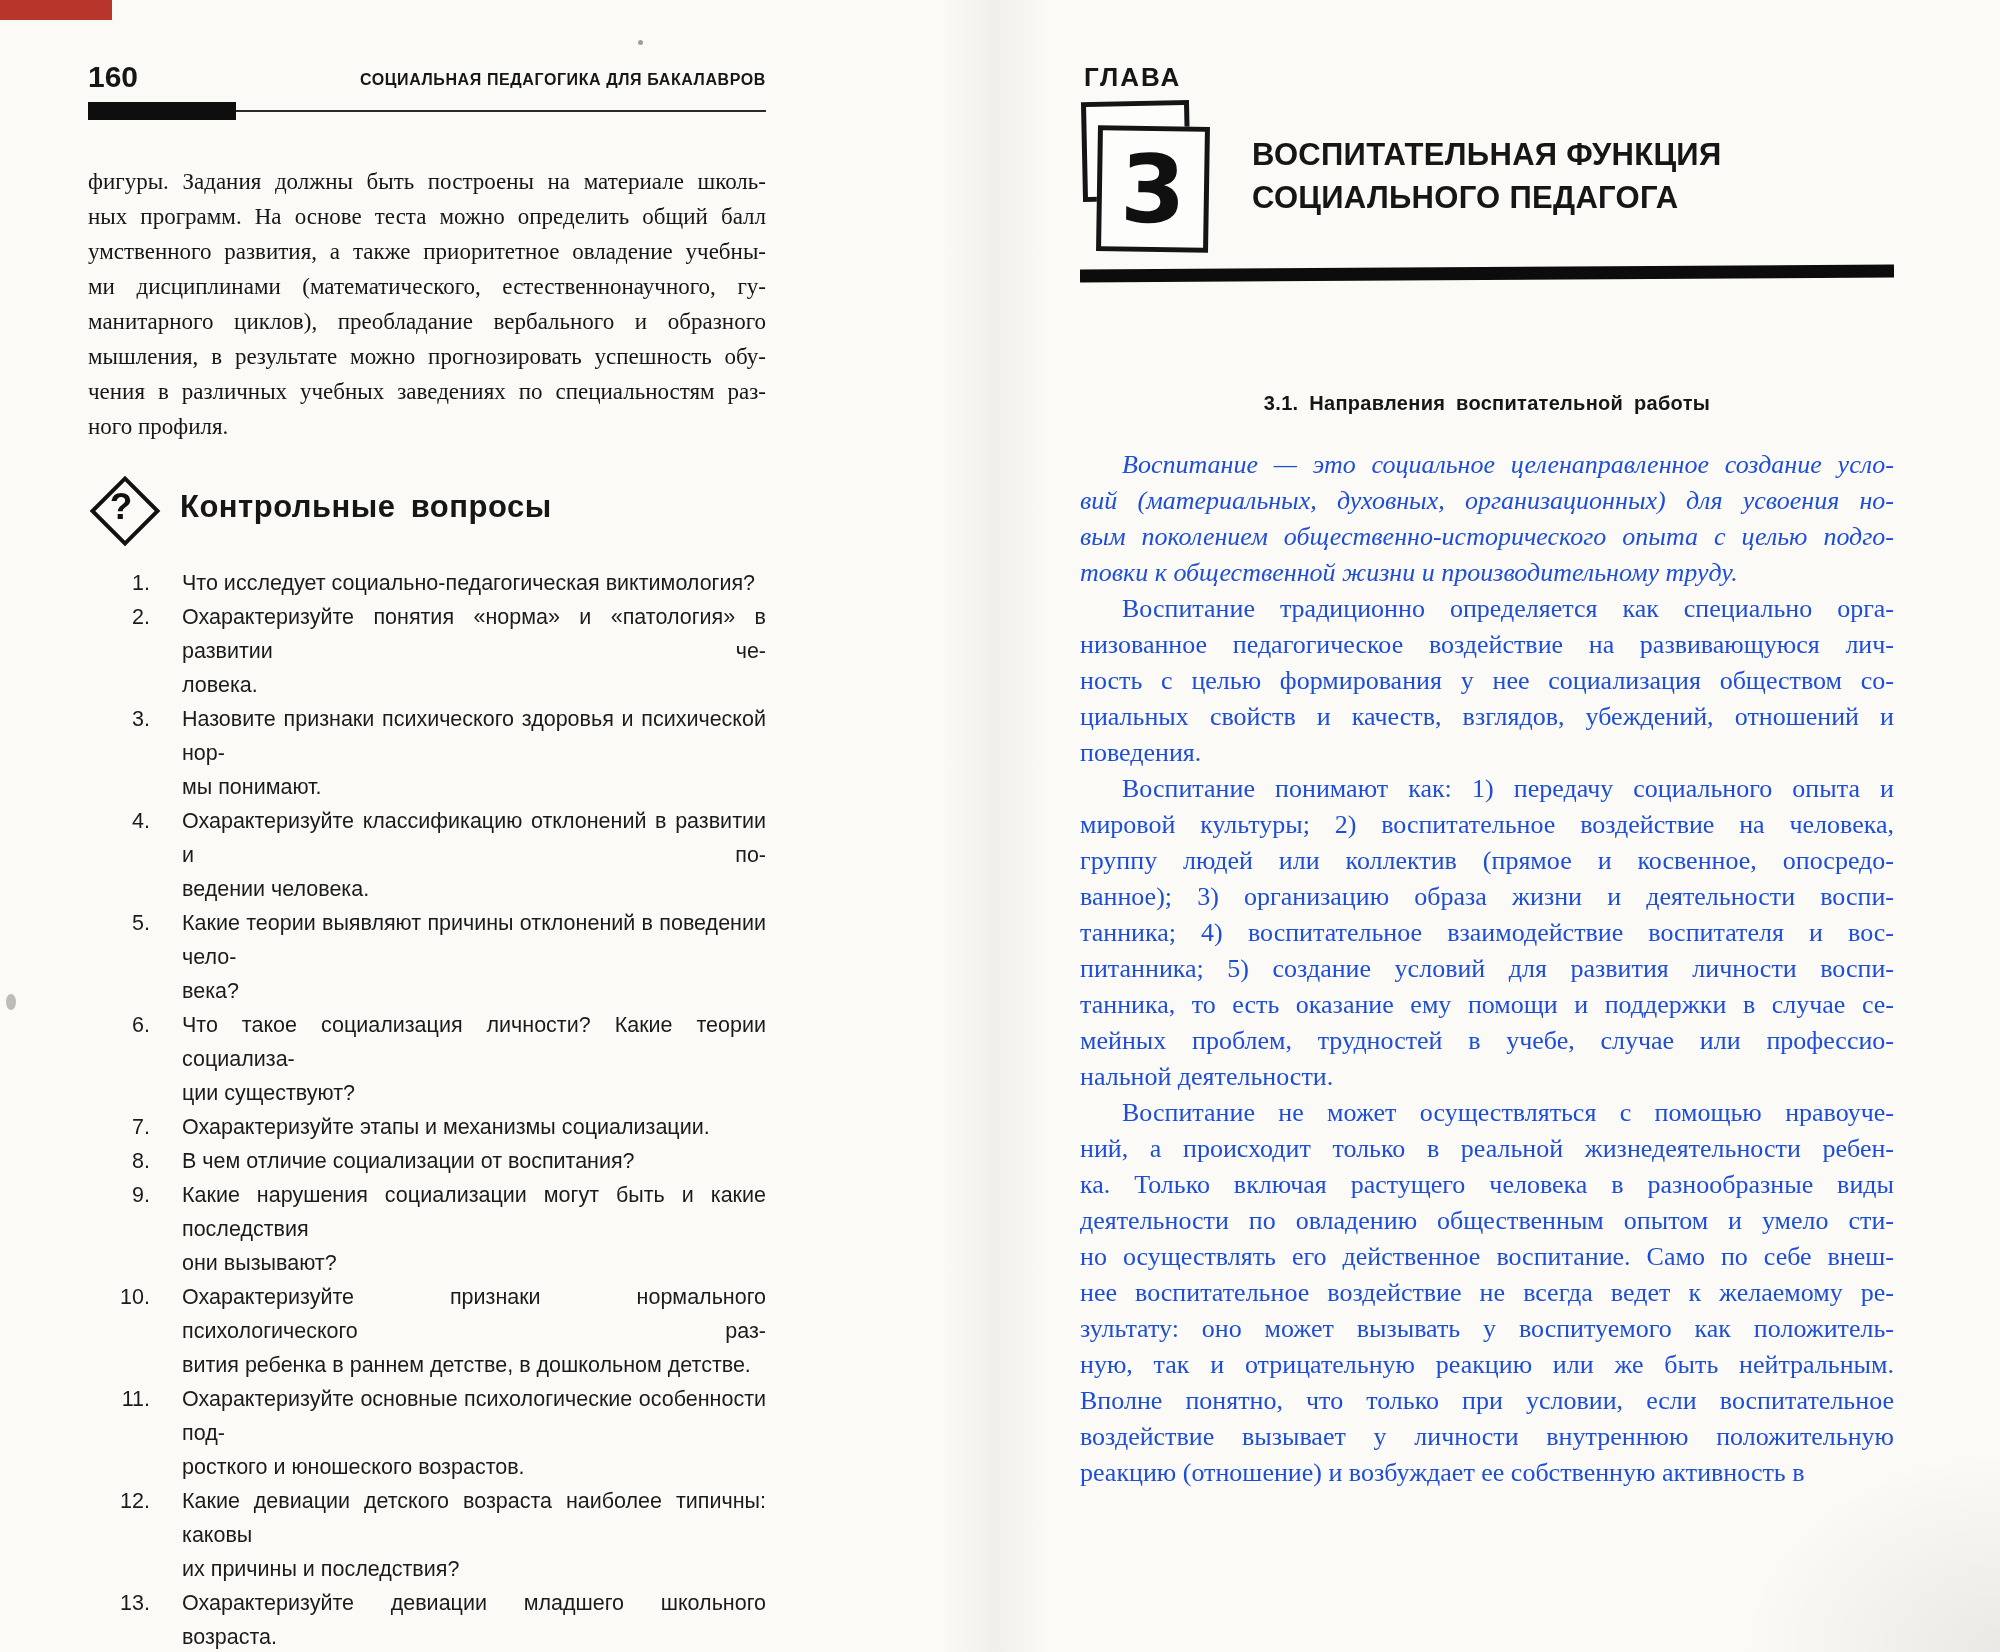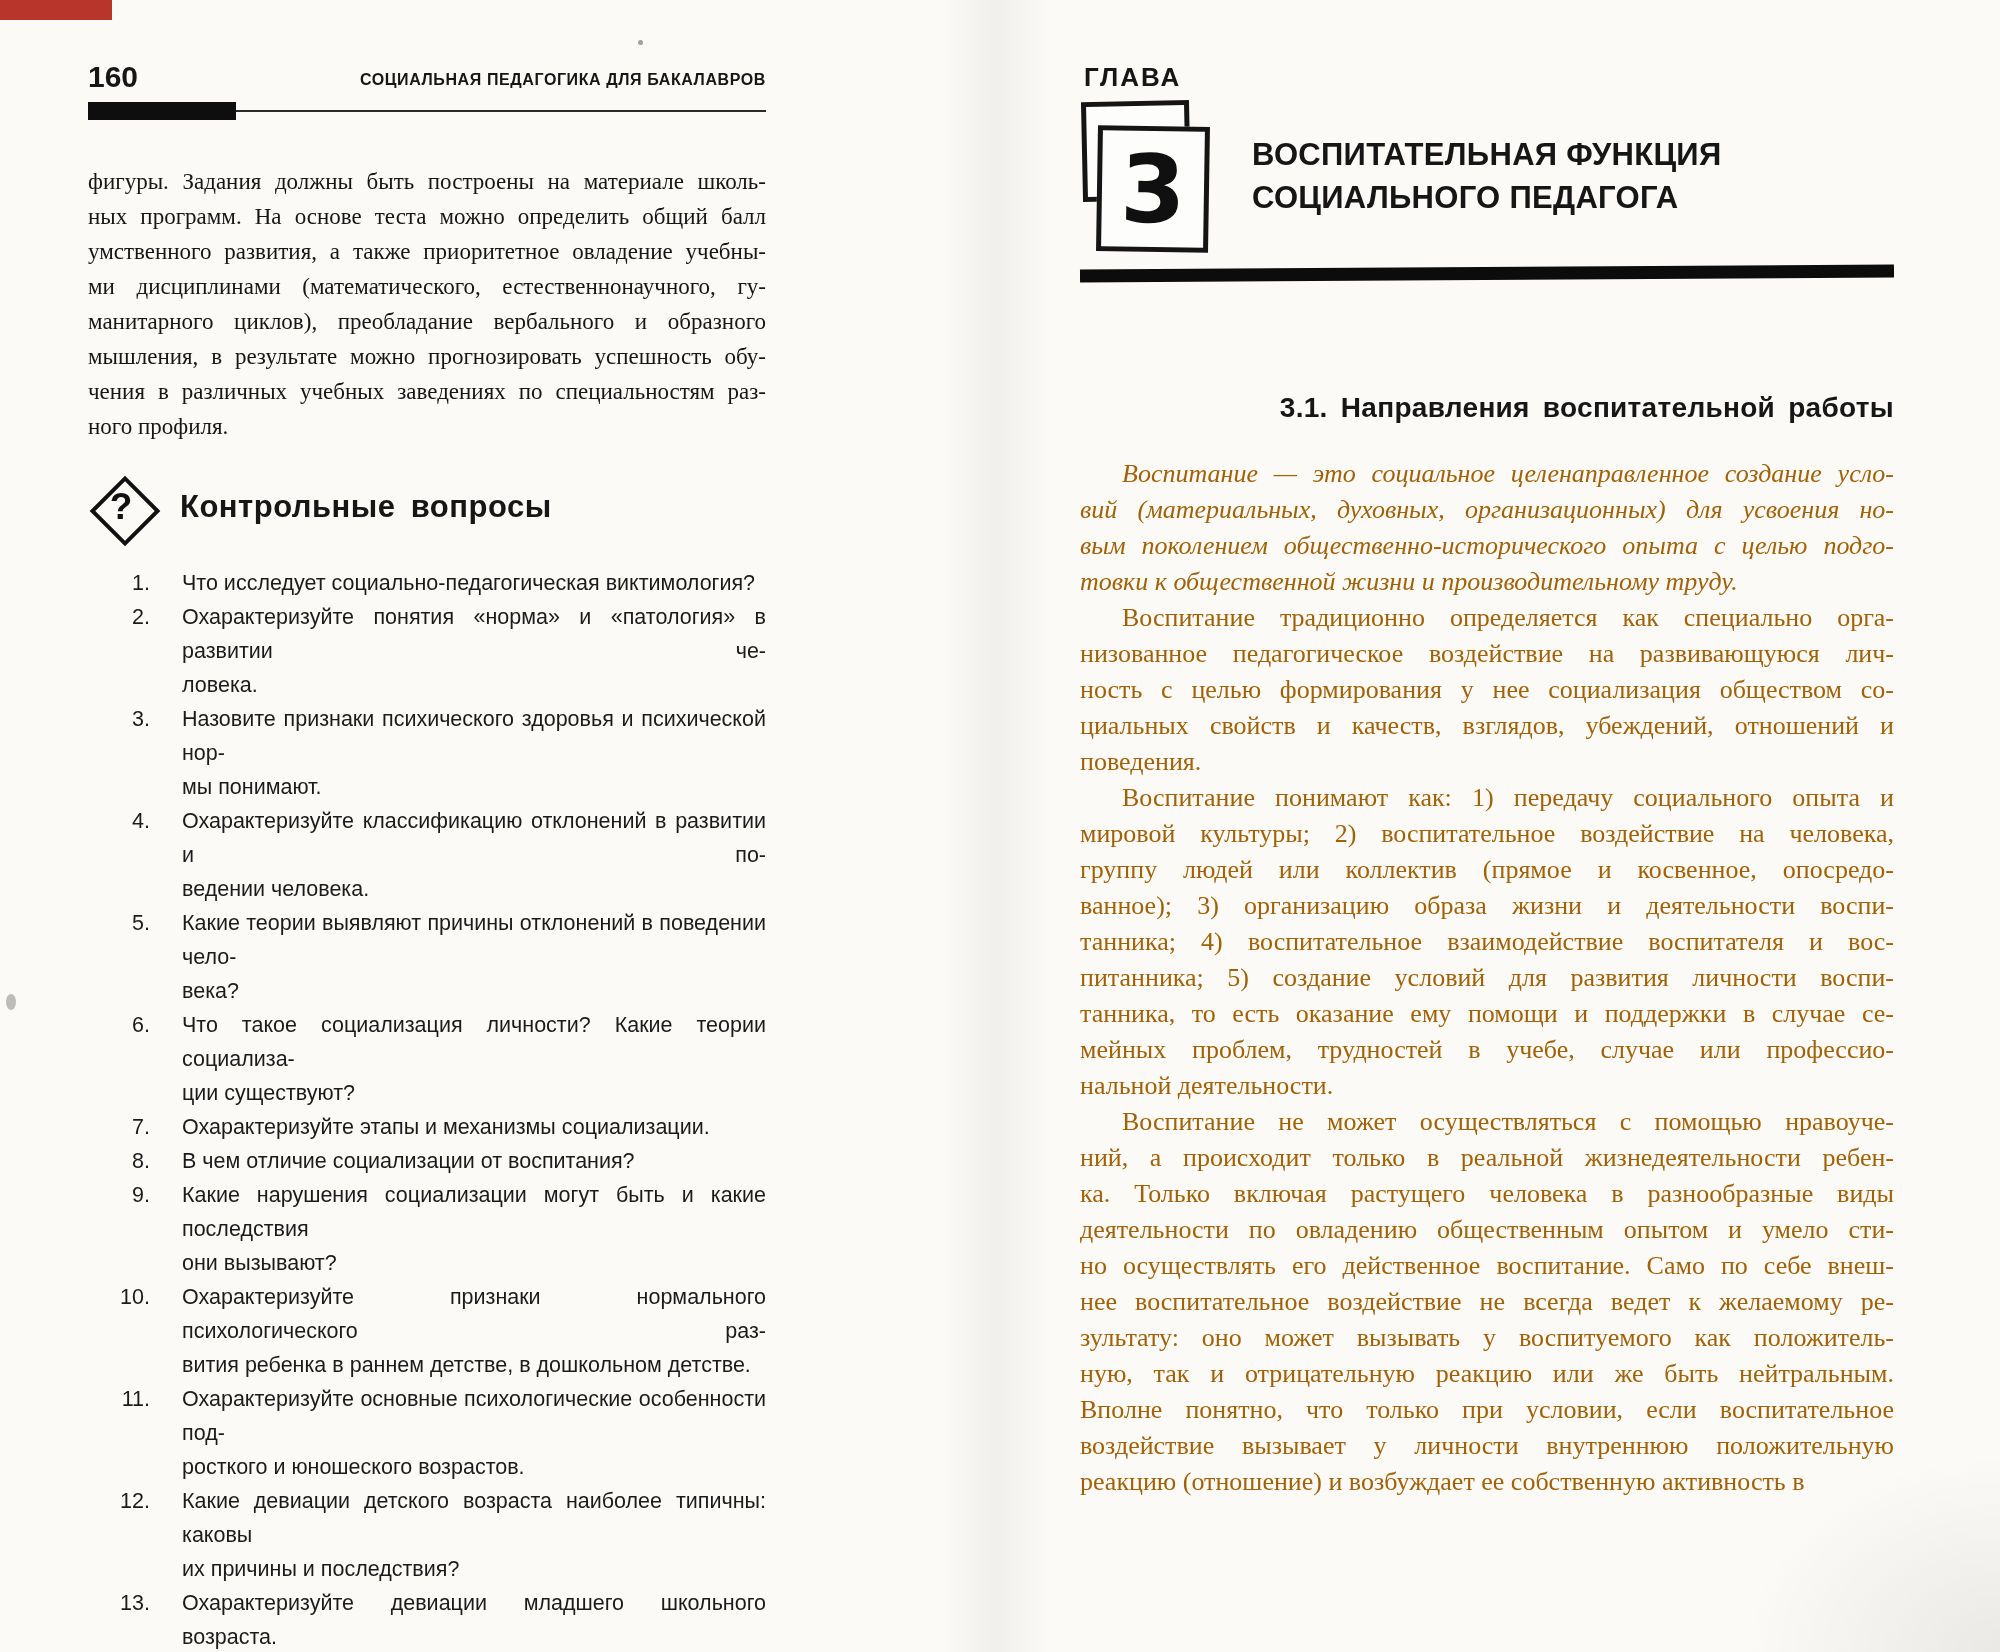--- a/index.html
+++ b/index.html
@@ -55,24 +55,24 @@
   .chip-back { position:absolute; left:2px; top:0; width:98px; height:90px;
     border:5px solid #151515; background:#fdfdfb; transform:rotate(-1.2deg); }
   .chip-front { position:absolute; left:17px; top:25px; width:102px; height:116px;
     border:5px solid #151515; background:#fdfdfb; transform:rotate(0.9deg);
     display:flex; align-items:center; justify-content:center;
     font-family:"DejaVu Sans", sans-serif; font-weight:bold; font-size:94px; color:#101010; }
   .rp-title { margin-left:26px; margin-top:32px; font-family:"Liberation Sans", sans-serif;
     font-weight:bold; font-size:31px; line-height:43px; letter-spacing:.3px; }
   .rp-rule { margin-top:14px; height:13px; background:#0c0c0c; transform:rotate(-0.35deg); }
 
-  .rp-section-heading { margin-top:112px; text-align:right; font-family:"Liberation Sans", sans-serif;
-    font-weight:bold; font-size:28px; word-spacing:5px; letter-spacing:.3px; }
-
-  .rp-body { margin-top:32px; font-size:26px; line-height:36px; color:#a16207; }
+  .rp-section-heading { margin-top:112px; text-align:center; font-family:"Liberation Sans", sans-serif;
+    font-weight:bold; font-size:20px; word-spacing:5px; letter-spacing:.3px; }
+
+  .rp-body { margin-top:32px; font-size:26px; line-height:36px; color:#1d4ed8; }
   .para-italic { font-style:italic; }
 
   
   .tl { text-align:justify; text-align-last:justify; }
   .tl-last { text-align-last:left; }
   .tl-indent { text-indent:42px; }
 </style>
 </head>
 <body>
 

